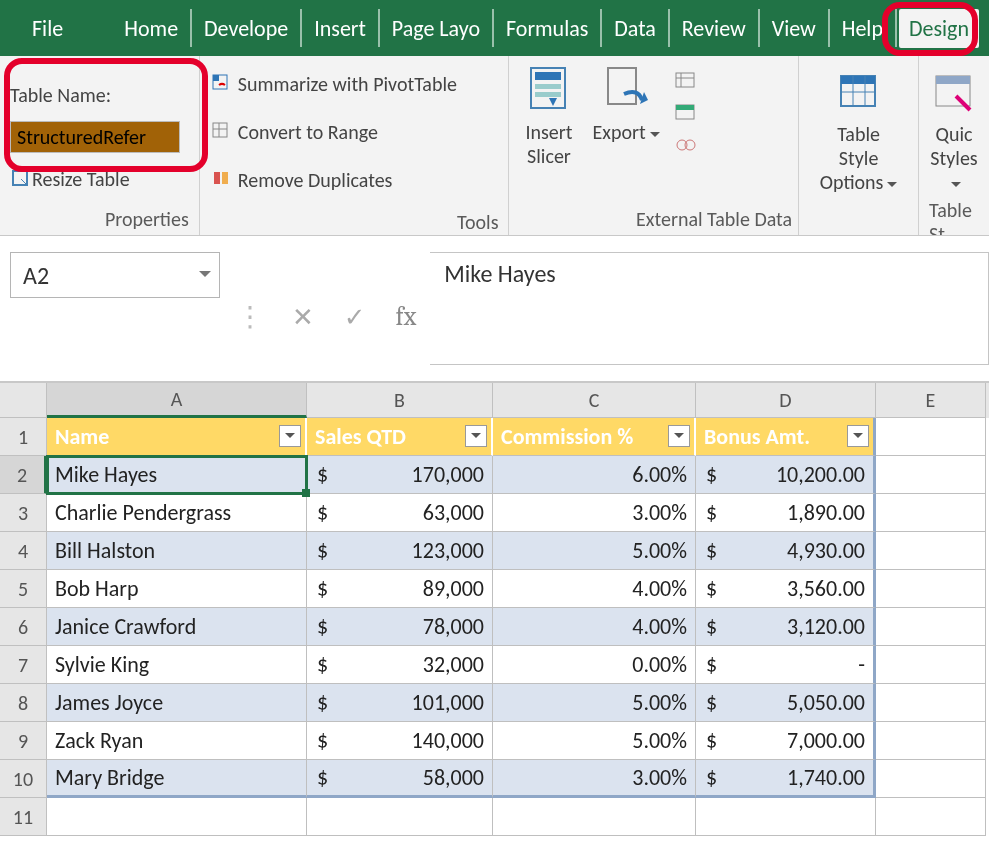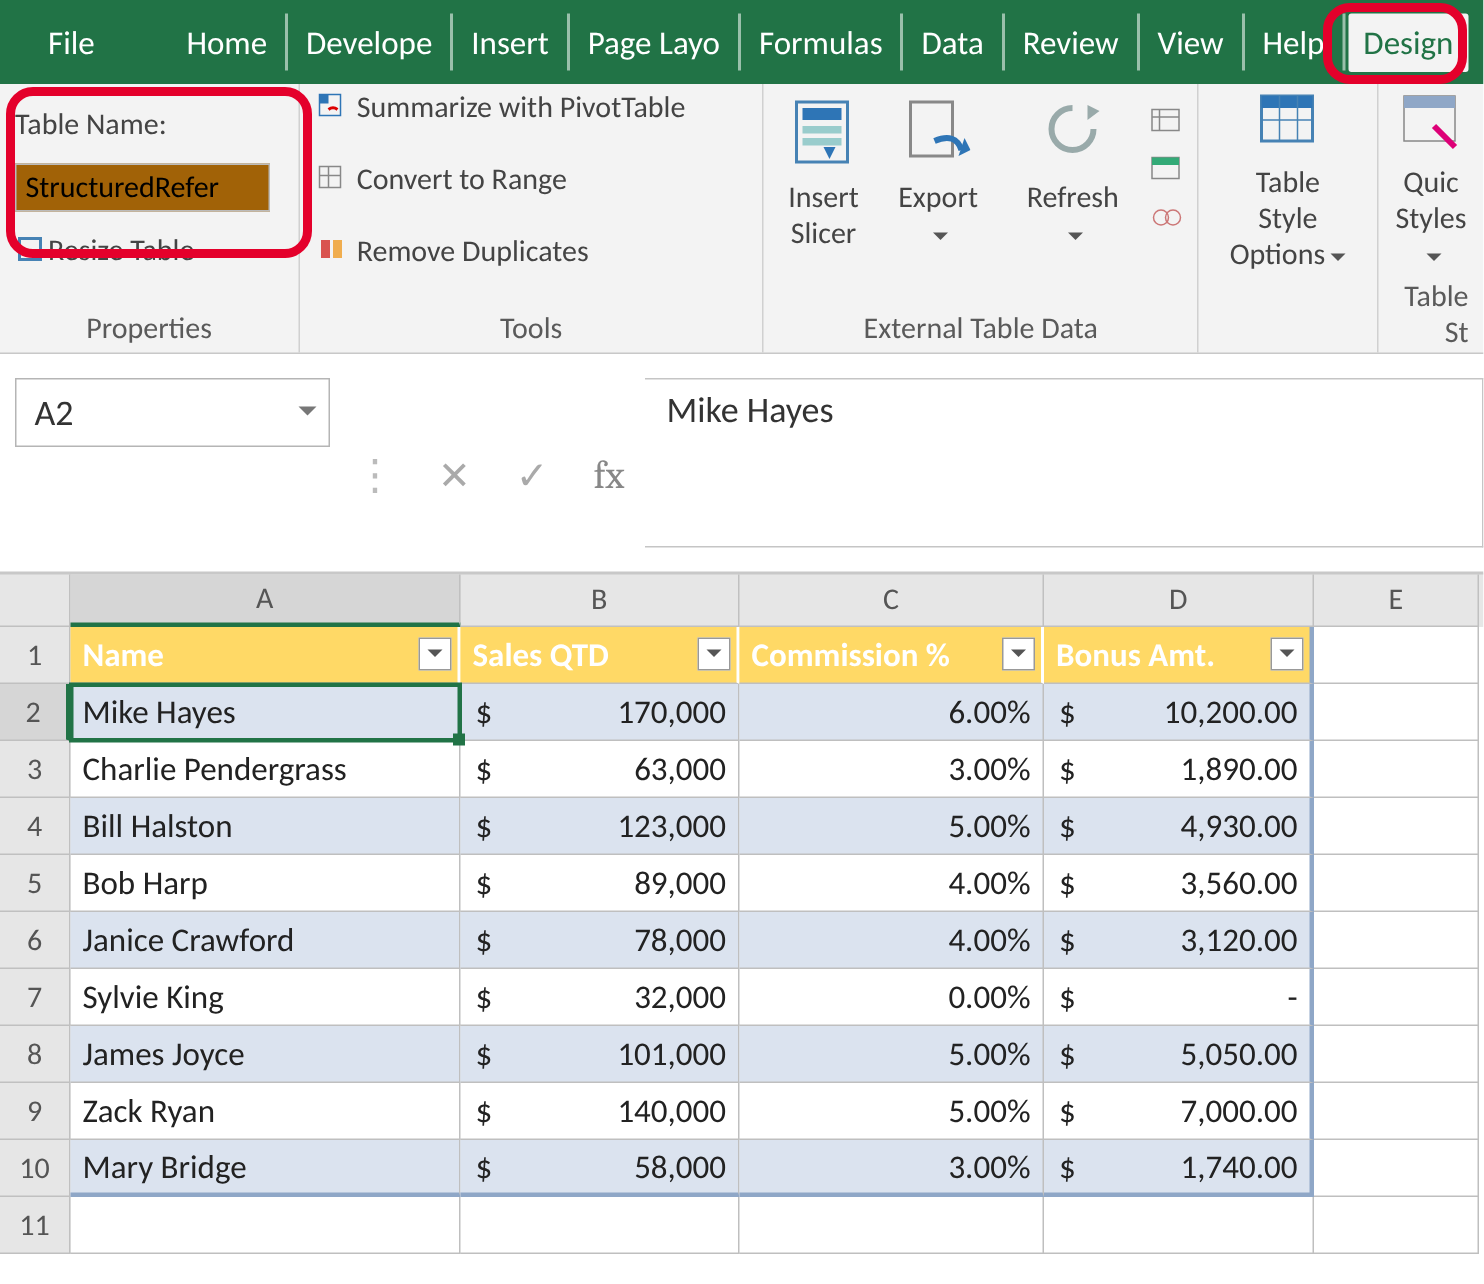--- a/index.html
+++ b/index.html
@@ -12,22 +12,22 @@
 .tab-item{padding:0 10px;white-space:nowrap;cursor:pointer}
 .tab-active{background:#f3f3f3;color:#217346;padding:6px 10px;border-radius:2px}
 
 
 .callout{position:absolute;border:6px solid #e4002b;border-radius:18px;pointer-events:none}
 .callout-design{top:2px;left:882px;width:96px;height:54px}
 .callout-name{top:58px;left:4px;width:204px;height:114px}
 
 
 .ribbon{background:#f3f3f3;border-bottom:1px solid #c8c8c8;display:flex;height:180px}
-.grp{border-right:1px solid #d0d0d0;display:flex;flex-direction:column;justify-content:space-between;padding:4px 10px 4px 10px}
-.grp-label{text-align:center;color:#5a5a5a;font-size:20px;padding-top:4px}
+.grp{border-right:1px solid #d0d0d0;display:flex;flex-direction:column;justify-content:space-between;padding:16px 10px 4px 10px}
+.grp-label{text-align:right;color:#5a5a5a;font-size:20px;padding-top:4px}
 .props .row{display:flex;align-items:center;font-size:20px;color:#444;margin:4px 0}
 .props input{width:170px;height:32px;font-size:20px;padding:2px 6px;border:1px solid #bbb;background:#a16207}
 .tools-col{display:flex;flex-direction:column;gap:10px;font-size:20px;color:#444}
 .tools-col .row{display:flex;align-items:flex-start;gap:6px;cursor:pointer}
 .icon16{width:22px;height:22px;flex:0 0 22px;display:inline-flex;align-items:center;justify-content:center}
 .big-btn{display:flex;flex-direction:column;align-items:center;justify-content:flex-start;font-size:20px;color:#444;padding:0 10px;cursor:pointer;text-align:center}
 .big-btn svg{margin-bottom:6px}
 .ext-row{display:flex}
 .side-icons{display:flex;flex-direction:column;gap:6px;justify-content:center;padding-left:4px}
 .side-icons .sicon{width:26px;height:26px;cursor:pointer}
@@ -166,27 +166,20 @@
         <span>Slicer</span>
       </div>
       <div class="big-btn">
         <svg width="44" height="50">
             <rect x="4" y="4" width="28" height="36" fill="none" stroke="#888" stroke-width="2"></rect>
             <path d="M20 30 q14 -6 18 6" fill="none" stroke="#2e75b6" stroke-width="4"></path>
             <polygon points="36,40 44,36 40,28" fill="#2e75b6"></polygon>
           </svg>
         <span class="dd">Export</span>
       </div>
-      <div class="big-btn">
-        <svg width="44" height="50">
-            <path d="M22 8 a14 14 0 1 0 14 14" fill="none" stroke="#9aa" stroke-width="4"></path>
-            <polygon points="32,6 40,10 32,16" fill="#9aa"></polygon>
-          </svg>
-        <span class="dd">Refresh</span>
-      </div>
       <div class="side-icons">
         <div class="sicon"><svg width="24" height="20">
               <rect x="2" y="2" width="18" height="14" fill="none" stroke="#888"></rect>
               <line x1="2" y1="7" x2="20" y2="7" stroke="#888"></line>
               <line x1="7" y1="2" x2="7" y2="16" stroke="#888"></line>
             </svg></div>
         <div class="sicon"><svg width="24" height="20">
               <rect x="2" y="2" width="18" height="14" fill="none" stroke="#888"></rect>
               <rect x="2" y="2" width="18" height="5" fill="#3a7"></rect>
             </svg></div>
@@ -217,21 +210,21 @@
   <div class="grp" style="width:70px;border-right:none;overflow:hidden">
     <div class="big-btn">
       <svg width="44" height="44">
           <rect x="4" y="4" width="34" height="30" fill="none" stroke="#888"></rect>
           <rect x="4" y="4" width="34" height="8" fill="#8fa7c7"></rect>
           <path d="M24 24 l14 14" stroke="#d07" stroke-width="4"></path>
         </svg>
       <span>Quic</span>
       <span class="dd">Styles</span>
     </div>
-    <div class="grp-label" style="text-align:right">Table St</div>
+    <div class="grp-label" style="text-align:left">Table St</div>
   </div>
 </div>
 
 <div class="callout callout-name"></div>
 
 <div class="fbar">
   <div class="namebox">A2</div>
   <div class="fx-controls">
     <span class="dots">⋮</span>
     <span>✕</span>

